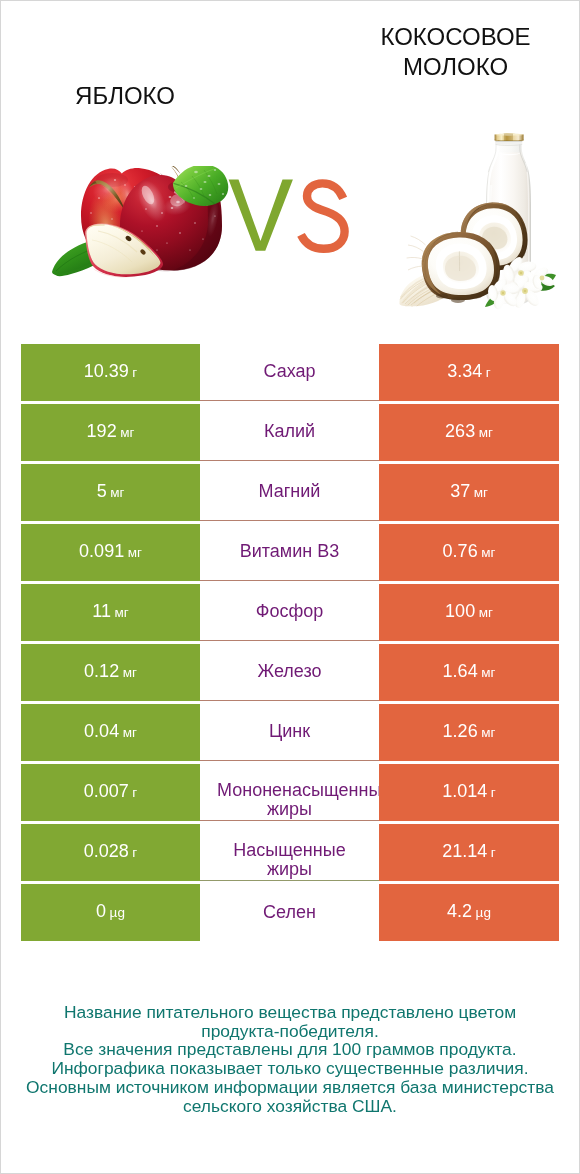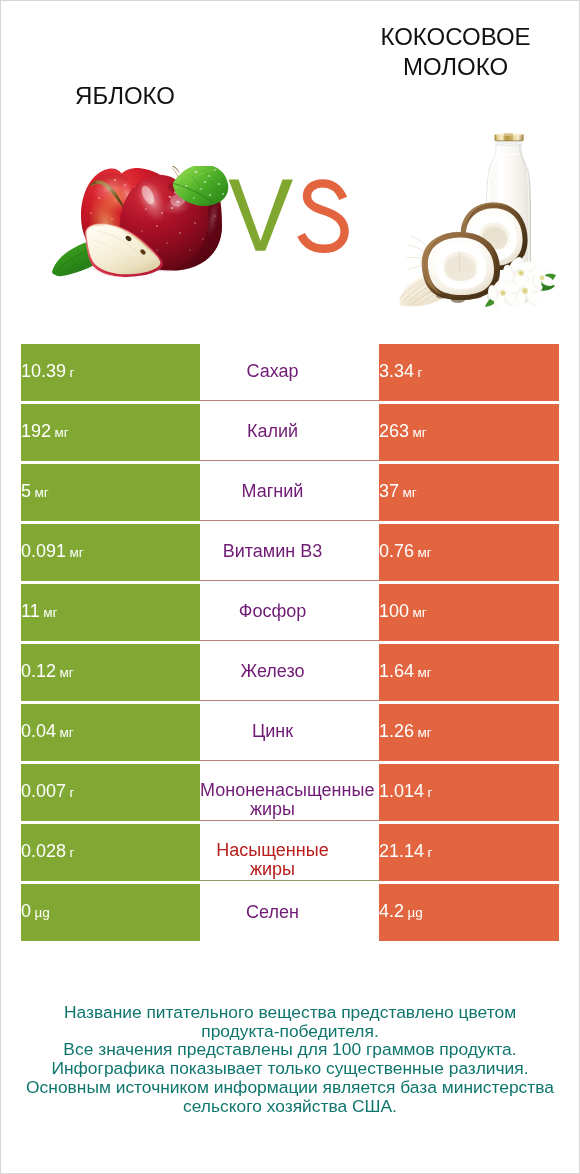--- a/index.html
+++ b/index.html
@@ -27,35 +27,35 @@
   .hero-apple   { position:absolute; left:51px;  top:65px;  width:182px; height:116px; }
   .hero-coconut { position:absolute; left:395px; top:27px; width:164px; height:182px; }
 
   .vs { position:absolute; left:226px; top:77px; }
   .vs-svg { display:block; }
 
   
   .table { position:absolute; left:20px; top:343px; width:539px; }
   .row { position:relative; height:60px; }
   .cell { position:absolute; top:0; height:57px; box-sizing:border-box;
-          display:flex; align-items:center; justify-content:flex-start; }
+          display:flex; align-items:center; justify-content:center; }
   .cell-left  { left:0;   width:179px; background:#81a833; }
   .cell-mid   { left:179px; width:179px; background:#fff; border-bottom:1px solid #b5806f; }
   .row.win-left .cell-mid { border-bottom-color:#939a6a; }
   .cell-right { left:358px; width:180px; background:#e2653f; }
   .row:last-child .cell-mid { border-bottom:none; }
 
   .val { color:#ffffff; font-size:18px; font-weight:400; white-space:nowrap; position:relative; top:-1px; }
   .val .u { font-size:13.5px; font-weight:400; margin-left:3.5px; }
 
   .cell-mid { overflow:hidden; }
   .nutrient { font-size:18px; font-weight:400; line-height:24px;
               white-space:nowrap; color:#701a75; position:relative; top:-1px;
               width:145px; }
-  .nutrient.win-left { color:#b91c1c; }
+  .nutrient.win-left { color:#701a75; }
   .nline { display:block; text-align:center; }
   .nutrient.two { line-height:19.5px; top:8px; }
   .nline.over { text-align:left; }
 
   
   .footer { position:absolute; left:10px; top:1002px; width:558px; text-align:center;
             font-size:17.4px; line-height:18.7px; color:#0f766e; }
   .footer div { white-space:nowrap; }
 </style>
 </head>

